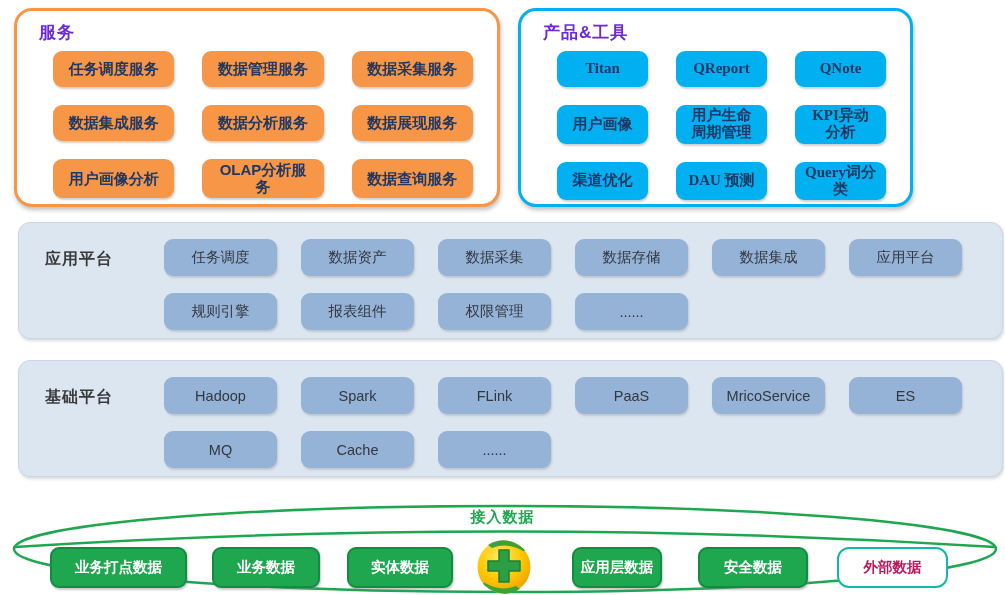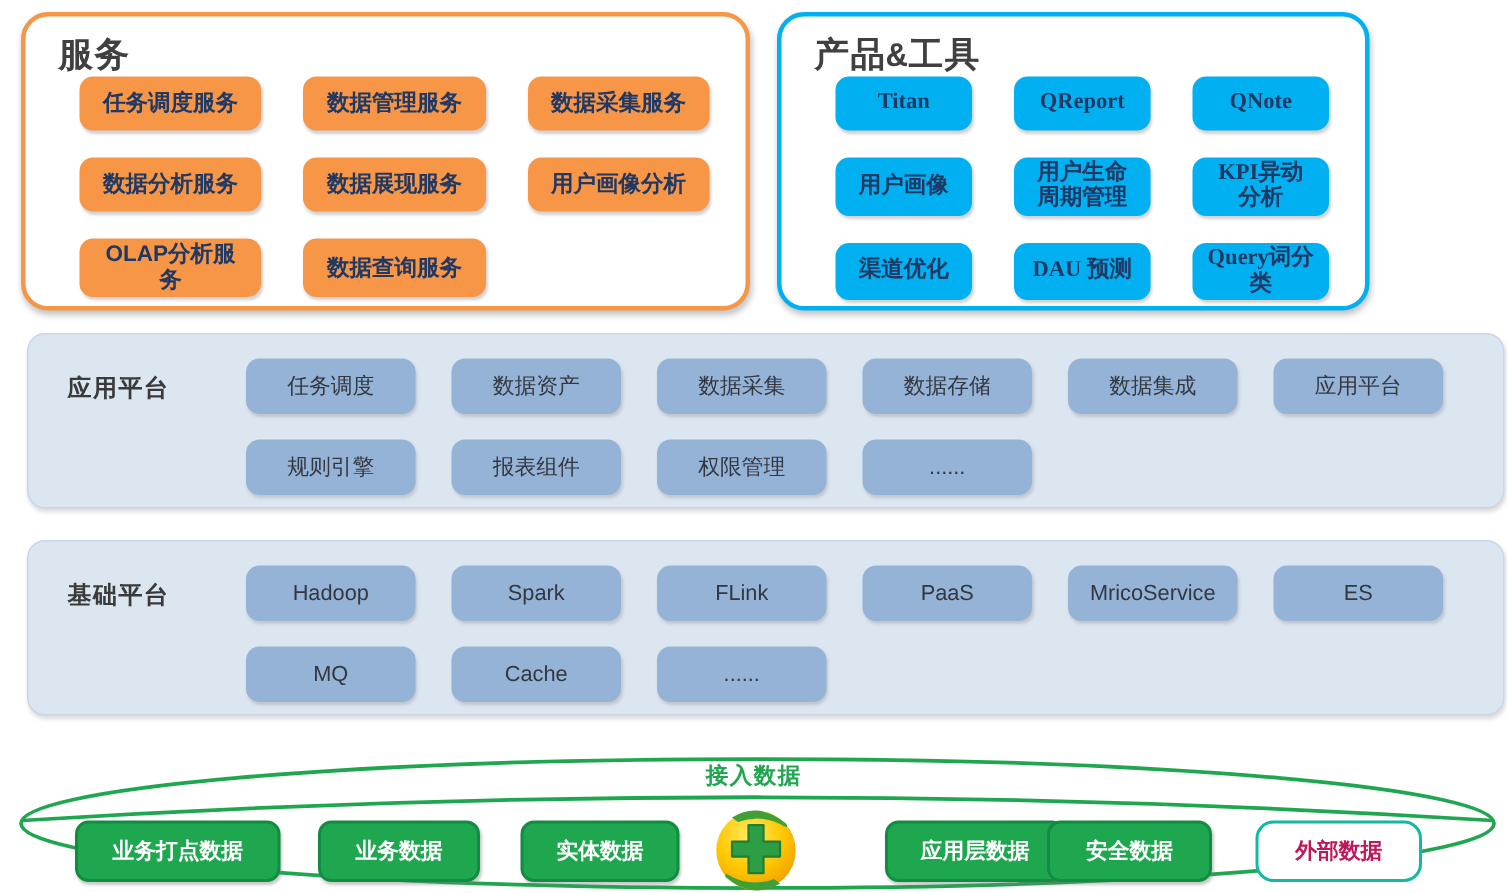--- a/index.html
+++ b/index.html
@@ -11,22 +11,22 @@
   }
 
   
   .panel {
     position:absolute; top:8px; height:199px; background:#ffffff;
     border-radius:18px; box-shadow:1px 3px 4px rgba(120,120,120,.45);
   }
   .panel.orange { left:14px;  width:486px; border:3px solid #F79646; }
   .panel.blue   { left:518px; width:395px; border:3px solid #00B0F0; }
   .panel-title {
-    position:absolute; top:10px; left:22px; font-size:23px; font-weight:bold;
-    color:#404040; letter-spacing:1px;font-family:Liberation Mono, monospace;
+    position:absolute; top:10px; left:22px; font-size:17px; font-weight:bold;
+    color:#6d28d9; letter-spacing:1px;
   }
   .grid3 {
     position:absolute; top:40px; left:36px; right:24px;
     display:grid; grid-template-columns:repeat(3,1fr);
     column-gap:28px; row-gap:18px;
   }
   .btn {
     min-height:36px; border-radius:9px; display:flex; align-items:center;
     justify-content:center; text-align:center; font-weight:bold;
     font-size:15px; color:#1F3864; padding:2px 10px; line-height:1.15;
@@ -82,20 +82,21 @@
 <body>
 
 <div class="stage">
 
   <div class="panel orange">
     <div class="panel-title">服务</div>
     <div class="grid3">
       <div class="btn orange-btn">任务调度服务</div>
       <div class="btn orange-btn">数据管理服务</div>
       <div class="btn orange-btn">数据采集服务</div>
+      <div class="btn orange-btn">数据集成服务</div>
       <div class="btn orange-btn">数据分析服务</div>
       <div class="btn orange-btn">数据展现服务</div>
       <div class="btn orange-btn">用户画像分析</div>
       <div class="btn orange-btn">OLAP分析服务</div>
       <div class="btn orange-btn">数据查询服务</div>
     </div>
   </div>
 
   <div class="panel blue">
     <div class="panel-title">产品&amp;工具</div>
@@ -149,21 +150,21 @@
 
   <svg class="cyl-svg" width="992" height="93" viewBox="0 0 992 93">
     <ellipse cx="497" cy="47" rx="491" ry="43" fill="#ffffff" stroke="#1FA750" stroke-width="2.5"></ellipse>
     <path d="M 7 45 Q 497 14 987 45" fill="none" stroke="#1FA750" stroke-width="2.5"></path>
   </svg>
   <div class="cyl-title">接入数据</div>
 
   <div class="gbtn" style="left:50px;  width:137px;">业务打点数据</div>
   <div class="gbtn" style="left:212px; width:108px;">业务数据</div>
   <div class="gbtn" style="left:347px; width:106px;">实体数据</div>
-  <div class="gbtn" style="left:590px; width:120px;">应用层数据</div>
+  <div class="gbtn" style="left:572px; width:90px;">应用层数据</div>
   <div class="gbtn" style="left:698px; width:110px;">安全数据</div>
   <div class="gbtn outlined" style="left:837px; width:111px;">外部数据</div>
 
   <svg class="logo360" width="68" height="58" viewBox="0 0 68 58">
     <defs>
       <radialGradient id="ballGrad" cx="42%" cy="32%" r="75%">
         <stop offset="0%" stop-color="#FFEB66"></stop>
         <stop offset="55%" stop-color="#FFC800"></stop>
         <stop offset="100%" stop-color="#EE9A00"></stop>
       </radialGradient>

